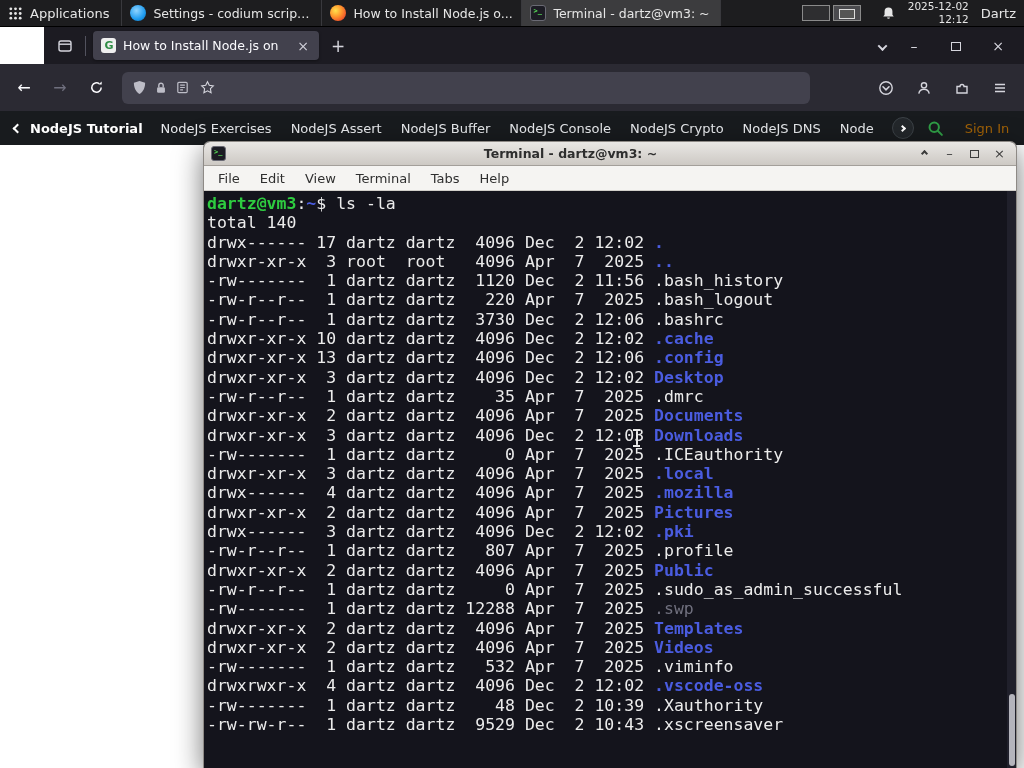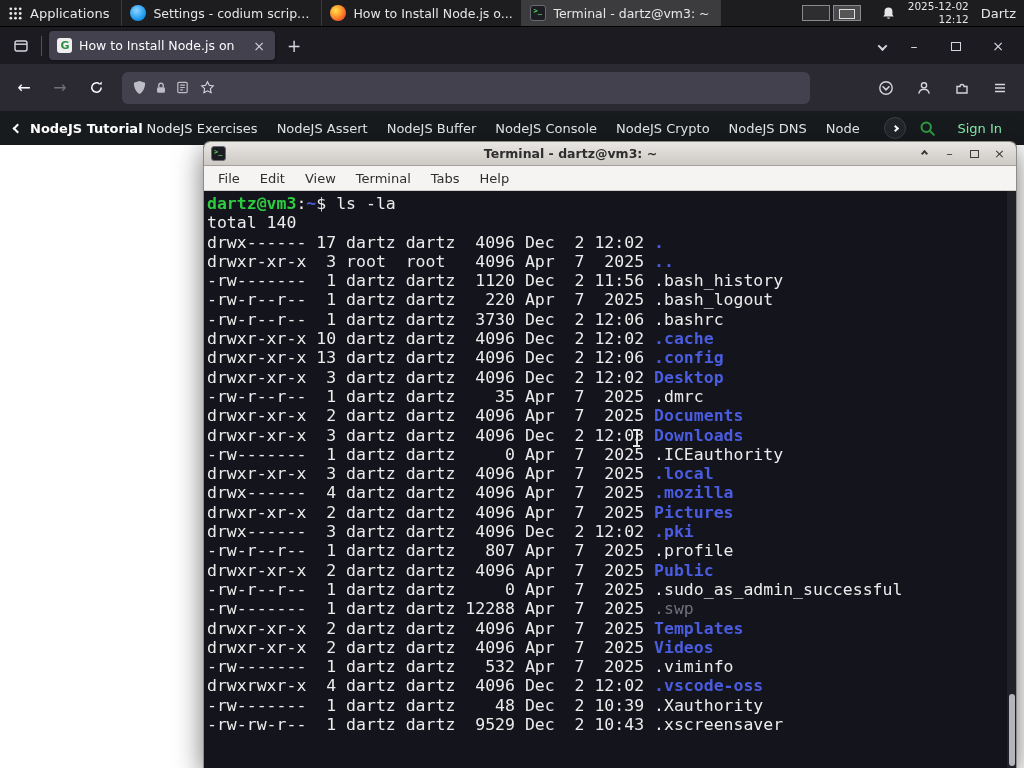--- a/index.html
+++ b/index.html
@@ -22,21 +22,21 @@
   .panel-right { margin-left:auto; display:flex; align-items:center; gap:12px; padding-right:6px; }
   .pager { display:flex; gap:3px; margin-right:8px; }
   .ws { width:28px; height:16px; border:1px solid #8a8a8a; background:#2e2e30; position:relative; }
   .ws-active { background:#4a4a4e; }
   .ws-active::after { content:""; position:absolute; left:5px; top:3px; width:14px; height:8px; border:1px solid #dcdcdc; background:#555; }
   .clock { text-align:right; font-size:10.5px; line-height:1.2; }
   .panel-user { font-size:13px; padding-right:2px; white-space:nowrap; }
 
   
   .browser { position:absolute; left:0; top:27px; width:1024px; height:741px; }
-  .tabstrip { height:37px; background:#1c1b22; display:flex; align-items:center; padding:0 8px; }
+  .tabstrip { height:37px; background:#1c1b22; display:flex; align-items:center; padding:0 8px;margin-left:44px; }
   .fxview { width:26px; height:26px; display:flex; align-items:center; justify-content:center; border-radius:4px; }
   .tab-sep { width:1px; height:20px; background:#52525e; margin:0 7px; }
   .tab { width:226px; height:29px; background:#42414d; border-radius:4px; display:flex; align-items:center; gap:7px; padding:0 8px; color:#fbfbfe; box-shadow:0 1px 3px rgba(0,0,0,.4); }
   .tab-favicon { width:15px; height:15px; border-radius:3px; background:#efefef; position:relative; flex:0 0 auto; }
   .tab-favicon::after { content:"G"; position:absolute; left:3.5px; top:0.5px; color:#2f8d46; font:bold 11px "DejaVu Sans", sans-serif; }
   .tab-title { flex:1; font-size:12.5px; white-space:nowrap; overflow:hidden; }
   .tab-close { font-size:14px; color:#cfcfd8; padding:0 2px; }
   .newtab { width:26px; height:26px; margin-left:6px; display:flex; align-items:center; justify-content:center; font-size:17px; color:#d5d5dd; border-radius:4px; }
   .tabstrip-right { margin-left:auto; display:flex; align-items:center; gap:14px; color:#d5d5dd; padding-right:4px; }
   .winbtn { width:28px; text-align:center; font-size:14px; }
@@ -53,27 +53,27 @@
   .tool-right { display:flex; gap:6px; align-items:center; }
 
   
   .chev { display:inline-block; width:7px; height:7px; border-right:2px solid currentColor; border-bottom:2px solid currentColor; }
   .chev-down { transform:rotate(45deg) translate(-1px,-1px); }
   .chev-up { transform:rotate(-135deg); }
   .chev-left { transform:rotate(135deg); }
   .chev-right { transform:rotate(-45deg); }
 
   
-  .gfg-nav { height:34px; background:#181b1e; display:flex; align-items:center; gap:4px; padding:0 14px; color:#e8eaed; font-size:13px; white-space:nowrap; overflow:hidden; }
+  .gfg-nav { height:34px; background:#181b1e; display:flex; align-items:center; gap:18px; padding:0 14px; color:#e8eaed; font-size:13px; white-space:nowrap; overflow:hidden; }
   .gfg-back { display:flex; align-items:center; gap:9px; font-weight:bold; color:#fff; }
   .gfg-items { display:flex; gap:19px; }
   .gfg-right { margin-left:auto; display:flex; align-items:center; gap:13px; }
   .gfg-arrow { width:22px; height:22px; border-radius:50%; border:1px solid #3c4247; display:flex; align-items:center; justify-content:center; color:#fff; background:#23272b; }
   .gfg-arrow .chev { width:5px; height:5px; }
-  .gfg-signin { color:#86efac; font-size:13px; padding:3px 8px; }
+  .gfg-signin { color:#a16207; font-size:13px; padding:3px 8px; }
 
   .page { position:absolute; left:0; top:118px; width:1024px; height:623px; background:#ffffff; }
 
   
   .termwin { position:absolute; left:203px; top:141px; width:814px; height:627px; z-index:10; border:1px solid #8e8a86; border-bottom:none; border-radius:7px 7px 0 0; box-shadow:0 8px 28px rgba(0,0,0,.55); overflow:hidden; display:flex; flex-direction:column; background:#14141c; }
   .titlebar { height:24px; background:linear-gradient(#e9e7e4, #cdc9c4); border-bottom:1px solid #a39f9a; display:flex; align-items:center; padding:0 7px; gap:6px; flex:0 0 auto; }
   .term-app-icon { width:15px; height:15px; position:relative; flex:0 0 auto; }
   .titlebar-title { flex:1; text-align:center; font-size:12.5px; font-weight:bold; color:#2e2e2e; }
   .tb-btn { width:19px; text-align:center; color:#3c3c3c; font-size:13px; display:flex; align-items:center; justify-content:center; height:100%; }
   .tb-btn .chev { width:5px; height:5px; border-color:#3c3c3c; }

